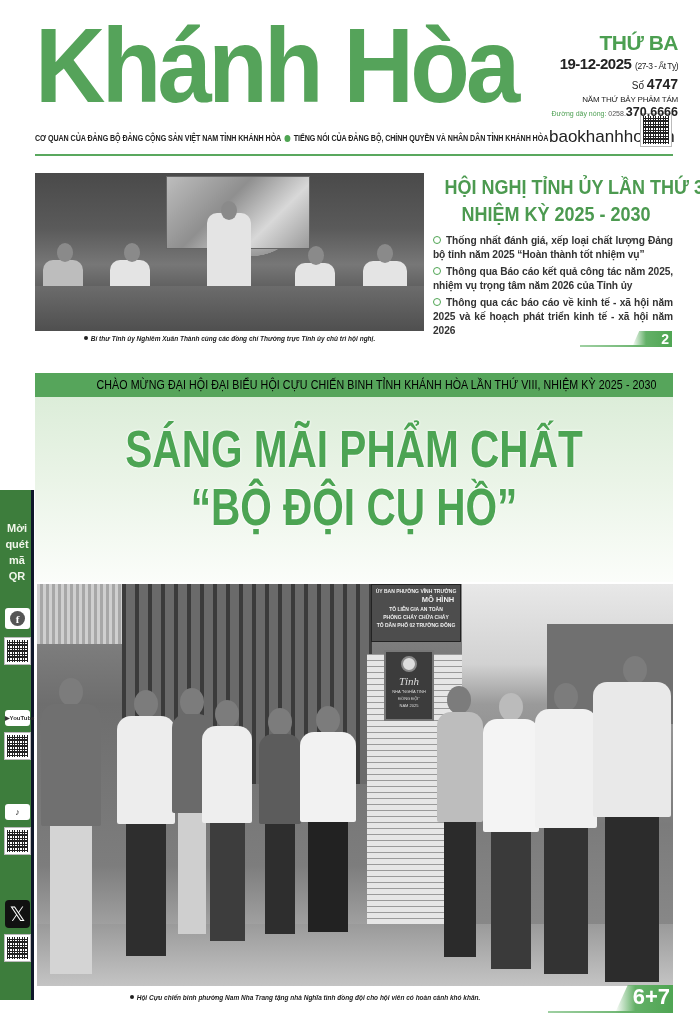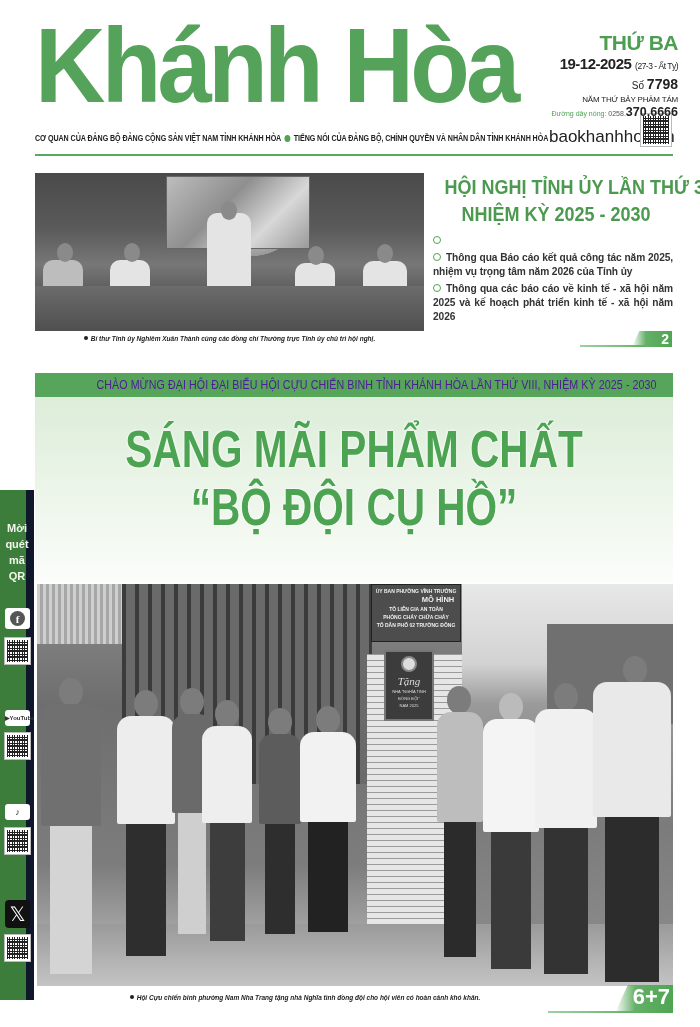--- a/index.html
+++ b/index.html
@@ -93,21 +93,21 @@
     color: #fff; font-weight: bold; text-align: right; padding-right: 3px;
     font-size: 14px; line-height: 16px;
   }
   .pageref1 { left: 580px; top: 331px; width: 92px; }
   .pageref1 .line { width: 92px; }
   .pageref1 .tab { width: 40px; }
 
   
   .welcome-bar {
     position: absolute; left: 35px; top: 373px; width: 638px; height: 40px;
-    background: #56a55b; color: #4c1d95;
+    background: #56a55b; color: #000000;
     font-family: "Liberation Sans Narrow", "Liberation Sans", sans-serif;
     font-size: 13px; line-height: 24px; font-weight: normal; text-align: center;
     white-space: nowrap; overflow: hidden;
   }
   .welcome-bar span { display:inline-block; transform: scaleX(0.82); transform-origin:center; letter-spacing: 0.1px; }
   .banner-bg {
     position: absolute; left: 35px; top: 397px; width: 638px; height: 185px;
     background: linear-gradient(180deg, #dcedd9 0%, #eaf4e7 45%, #fbfdfa 100%);
   }
   .big-title {
@@ -115,21 +115,21 @@
     font-family: "Liberation Sans Narrow", "Liberation Sans", sans-serif;
     font-weight: bold; color: #4ca453; font-size: 52px; line-height: 58px;
     text-shadow: 0 0 2px #fff, 0 0 3px #fff;
     letter-spacing: 0px;
   }
   .big-title .l { display:block; transform: scaleX(0.78); transform-origin: center; white-space: nowrap; }
 
   
   .qr-sidebar {
     position: absolute; left: 0; top: 490px; width: 34px; height: 510px;
-    background: #3d7d3c; border-right: 8px solid #0f172a;
+    background: #3d7d3c; border-right: 3px solid #0f172a;
   }
   .qr-sidebar .prompt {
     position:absolute; left:0; top:30px; width:34px; text-align:center;
     color:#f0f6ea; font-size:11px; font-weight:bold; line-height:16px;
   }
   .qr-sidebar .social {
     position:absolute; left:5px; width:25px; height:16px; background:#fff; border-radius:3px;
     text-align:center; font-size:6px; line-height:16px; color:#333; font-weight:bold;
   }
   .qr-sidebar .social.fb { height:21px; }
@@ -181,21 +181,21 @@
 <div class="masthead-rule"></div>
 
 <div class="dateblock">
   <div class="weekday">THỨ BA</div>
   <div class="date-line">
     <span>19-12-2025</span>
     <span class="lunar">(27-3 - Ất Tỵ)</span>
   </div>
   <div class="issue-line">
     <span>Số</span>
-    <b>7798</b>
+    <b>4747</b>
   </div>
   <div class="year-line">NĂM THỨ BẢY PHẨM TÁM</div>
   <div class="hotline">
     <span>Đường dây nóng:</span>
     <span class="pre">0258.</span><b>370.6666</b>
   </div>
 </div>
 
 <div class="photo1">
   <div class="screen"></div>
@@ -213,21 +213,21 @@
 </div>
 <div class="caption1">
   <span class="dot"></span><span>Bí thư Tỉnh ủy Nghiêm Xuân Thành cùng các đồng chí Thường trực Tỉnh ủy chủ trì hội nghị.</span>
 </div>
 
 <div class="headline1">
   <div>HỘI NGHỊ TỈNH ỦY LẦN THỨ 3,</div>
   <div>NHIỆM KỲ 2025 - 2030</div>
 </div>
 <div class="bullets1">
-  <div class="b"><span class="ring"></span></div>
+  <div class="b"><span class="ring"></span><span>Thống nhất đánh giá, xếp loại chất lượng Đảng bộ tỉnh năm 2025 “Hoàn thành tốt nhiệm vụ”</span></div>
   <div class="b"><span class="ring"></span><span>Thông qua Báo cáo kết quả công tác năm 2025, nhiệm vụ trọng tâm năm 2026 của Tỉnh ủy</span></div>
   <div class="b"><span class="ring"></span><span>Thông qua các báo cáo về kinh tế - xã hội năm 2025 và kế hoạch phát triển kinh tế - xã hội năm 2026</span></div>
 </div>
 <div class="pageref pageref1">
   <div class="line"></div>
   <div class="tab">2</div>
 </div>
 
 <div class="welcome-bar">
   <span>CHÀO MỪNG ĐẠI HỘI ĐẠI BIỂU HỘI CỰU CHIẾN BINH TỈNH KHÁNH HÒA LẦN THỨ VIII, NHIỆM KỲ 2025 - 2030</span>
@@ -246,21 +246,21 @@
   <div class="brickwall"></div>
   <div class="sign1">
     <div>ỦY BAN PHƯỜNG VĨNH TRƯỜNG</div>
     <div class="t">MÔ HÌNH</div>
     <div>TỔ LIÊN GIA AN TOÀN</div>
     <div>PHÒNG CHÁY CHỮA CHÁY</div>
     <div>TỔ DÂN PHỐ 02 TRƯỜNG ĐÔNG</div>
   </div>
   <div class="sign2">
     <span class="emb"></span>
-    <div class="tang">Tặng</div>
+    <div class="tang">Tỉnh</div>
     <div>NHÀ “NGHĨA TÌNH ĐỒNG ĐỘI”</div>
     <div>NĂM 2025</div>
   </div>
   <div class="ground"></div>
 
   <div class="fig" style="left:4px;top:120px;width:60px;height:270px;">
     <span class="hd" style="left:18px;"></span>
     <span class="shirt" style="background:#707070;"></span>
     <span class="pants" style="background:#d4d4d4;"></span>
   </div>

